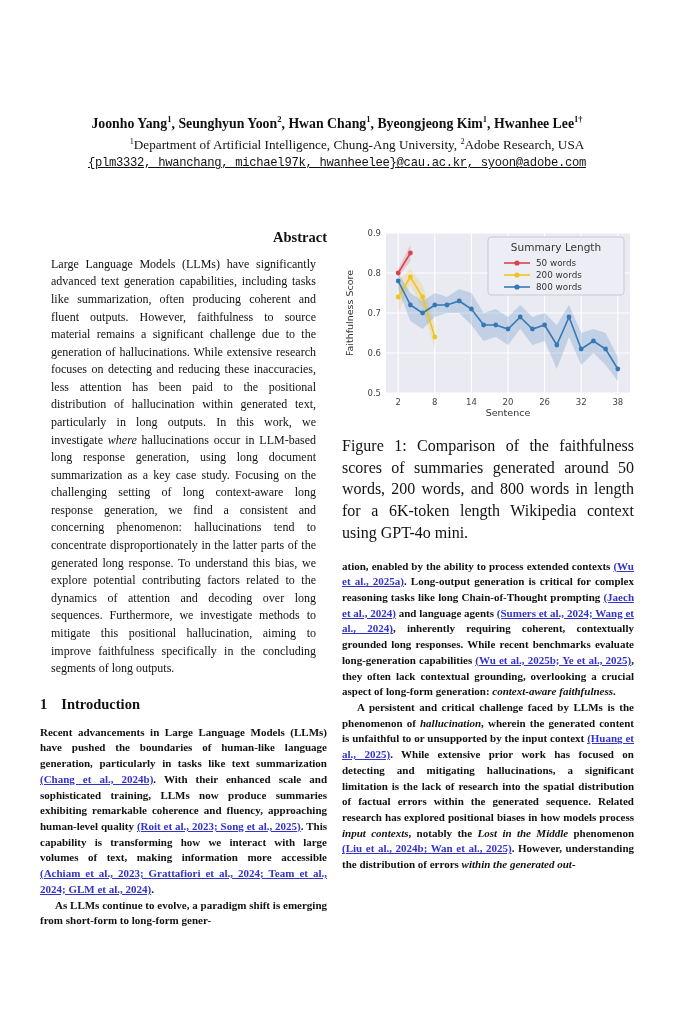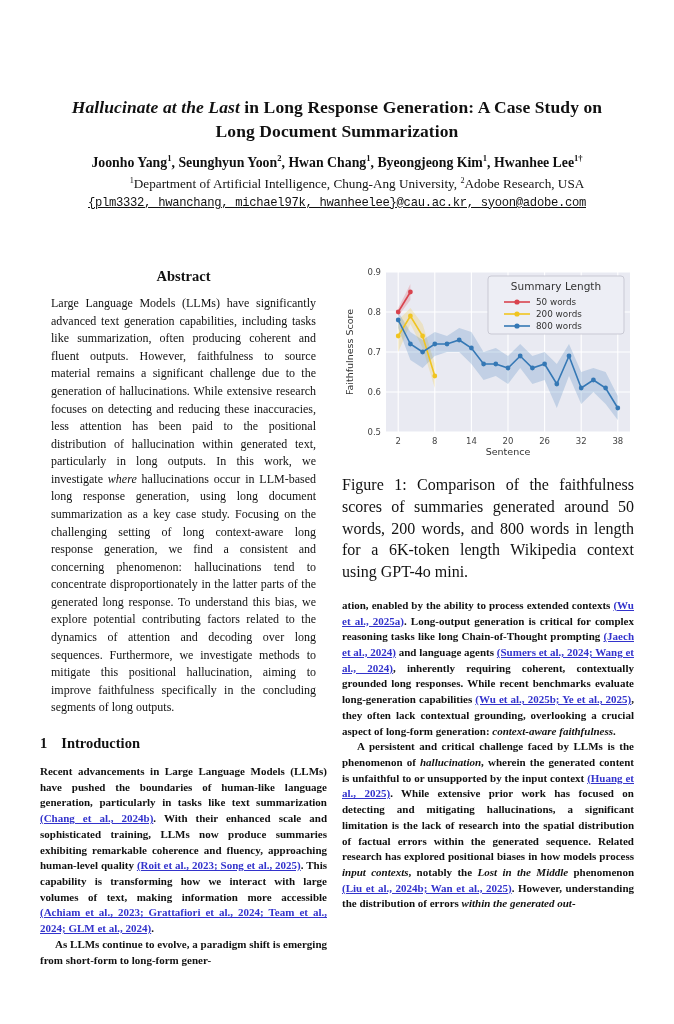--- a/index.html
+++ b/index.html
@@ -6,51 +6,48 @@
   .page{
     position:relative;width:674px;height:1024px;background:#ffffff;
     overflow:hidden;font-family:"Liberation Serif",serif;color:#111;
     box-sizing:border-box;padding-top:96px;
   }
   .title{
     text-align:center;font-size:17.5px;font-weight:bold;line-height:1.35;
     padding:0 52px;letter-spacing:0.1px;
   }
   .title .it{font-style:italic;}
-  .author-block{text-align:center;margin-top:10px;line-height:1.5;}
+  .author-block{text-align:center;margin-top:18px;line-height:1.5;}
   .author-line{font-size:13.8px;font-weight:bold;}
   .author-line sup,.affil-line sup{font-size:0.62em;vertical-align:super;line-height:0;}
   .affil-line{font-size:13.2px;padding-left:40px;}
   .email-line{font-family:"Liberation Mono","DejaVu Sans Mono",monospace;font-size:12.2px;letter-spacing:-0.3px;text-decoration:underline;}
   .columns{display:flex;gap:15px;padding:0 40px;margin-top:54px;}
   .col{width:292px;box-sizing:border-box;}
-  .abs-heading{text-align:center;font-weight:bold;font-size:14.5px;margin:2px 0 10px 0;}
+  .abs-heading{text-align:right;font-weight:bold;font-size:14.5px;margin:2px 0 10px 0;}
   .abs-text{
     font-size:12px;line-height:1.465;text-align:justify;padding:0 11px;
     color:#111;
   }
   .sec-heading{font-size:14.5px;font-weight:bold;margin:18px 0 12px 0;}
   .sec-heading .num{display:inline-block;margin-right:14px;}
   .body-par{font-size:11px;line-height:1.43;text-align:justify;color:#111;font-weight:bold;}
   .body-par + .body-par{margin-top:0;}
   .indent{text-indent:15px;}
   .cite{color:var(--link,#3333cc);text-decoration:underline;}
   .it{font-style:italic;}
   .figure-block{width:292px;}
   .caption{font-size:16px;line-height:1.36;text-align:justify;margin-top:8px;margin-bottom:15px;}
   svg text{font-family:"DejaVu Sans","Liberation Sans",sans-serif;}
 </style>
 </head>
 <body>
 
 <div class="page">
 
-  <div class="title">
-    <span class="it">Hallucinate at the Last</span><span> in Long Response Generation: A Case Study on Long Document Summarization</span>
-  </div>
 
   <div class="author-block">
     <div class="author-line"><span>Joonho Yang</span><sup>1</sup><span>, </span><span>Seunghyun Yoon</span><sup>2</sup><span>, </span><span>Hwan Chang</span><sup>1</sup><span>, </span><span>Byeongjeong Kim</span><sup>1</sup><span>, </span><span>Hwanhee Lee</span><sup>1†</sup><span></span></div>
     <div class="affil-line">
       <sup>1</sup><span>Department of Artificial Intelligence, Chung-Ang University, </span><sup>2</sup><span>Adobe Research, USA</span>
     </div>
     <div class="email-line">{plm3332, hwanchang, michael97k, hwanheelee}@cau.ac.kr, syoon@adobe.com</div>
   </div>
 
   <div class="columns">

